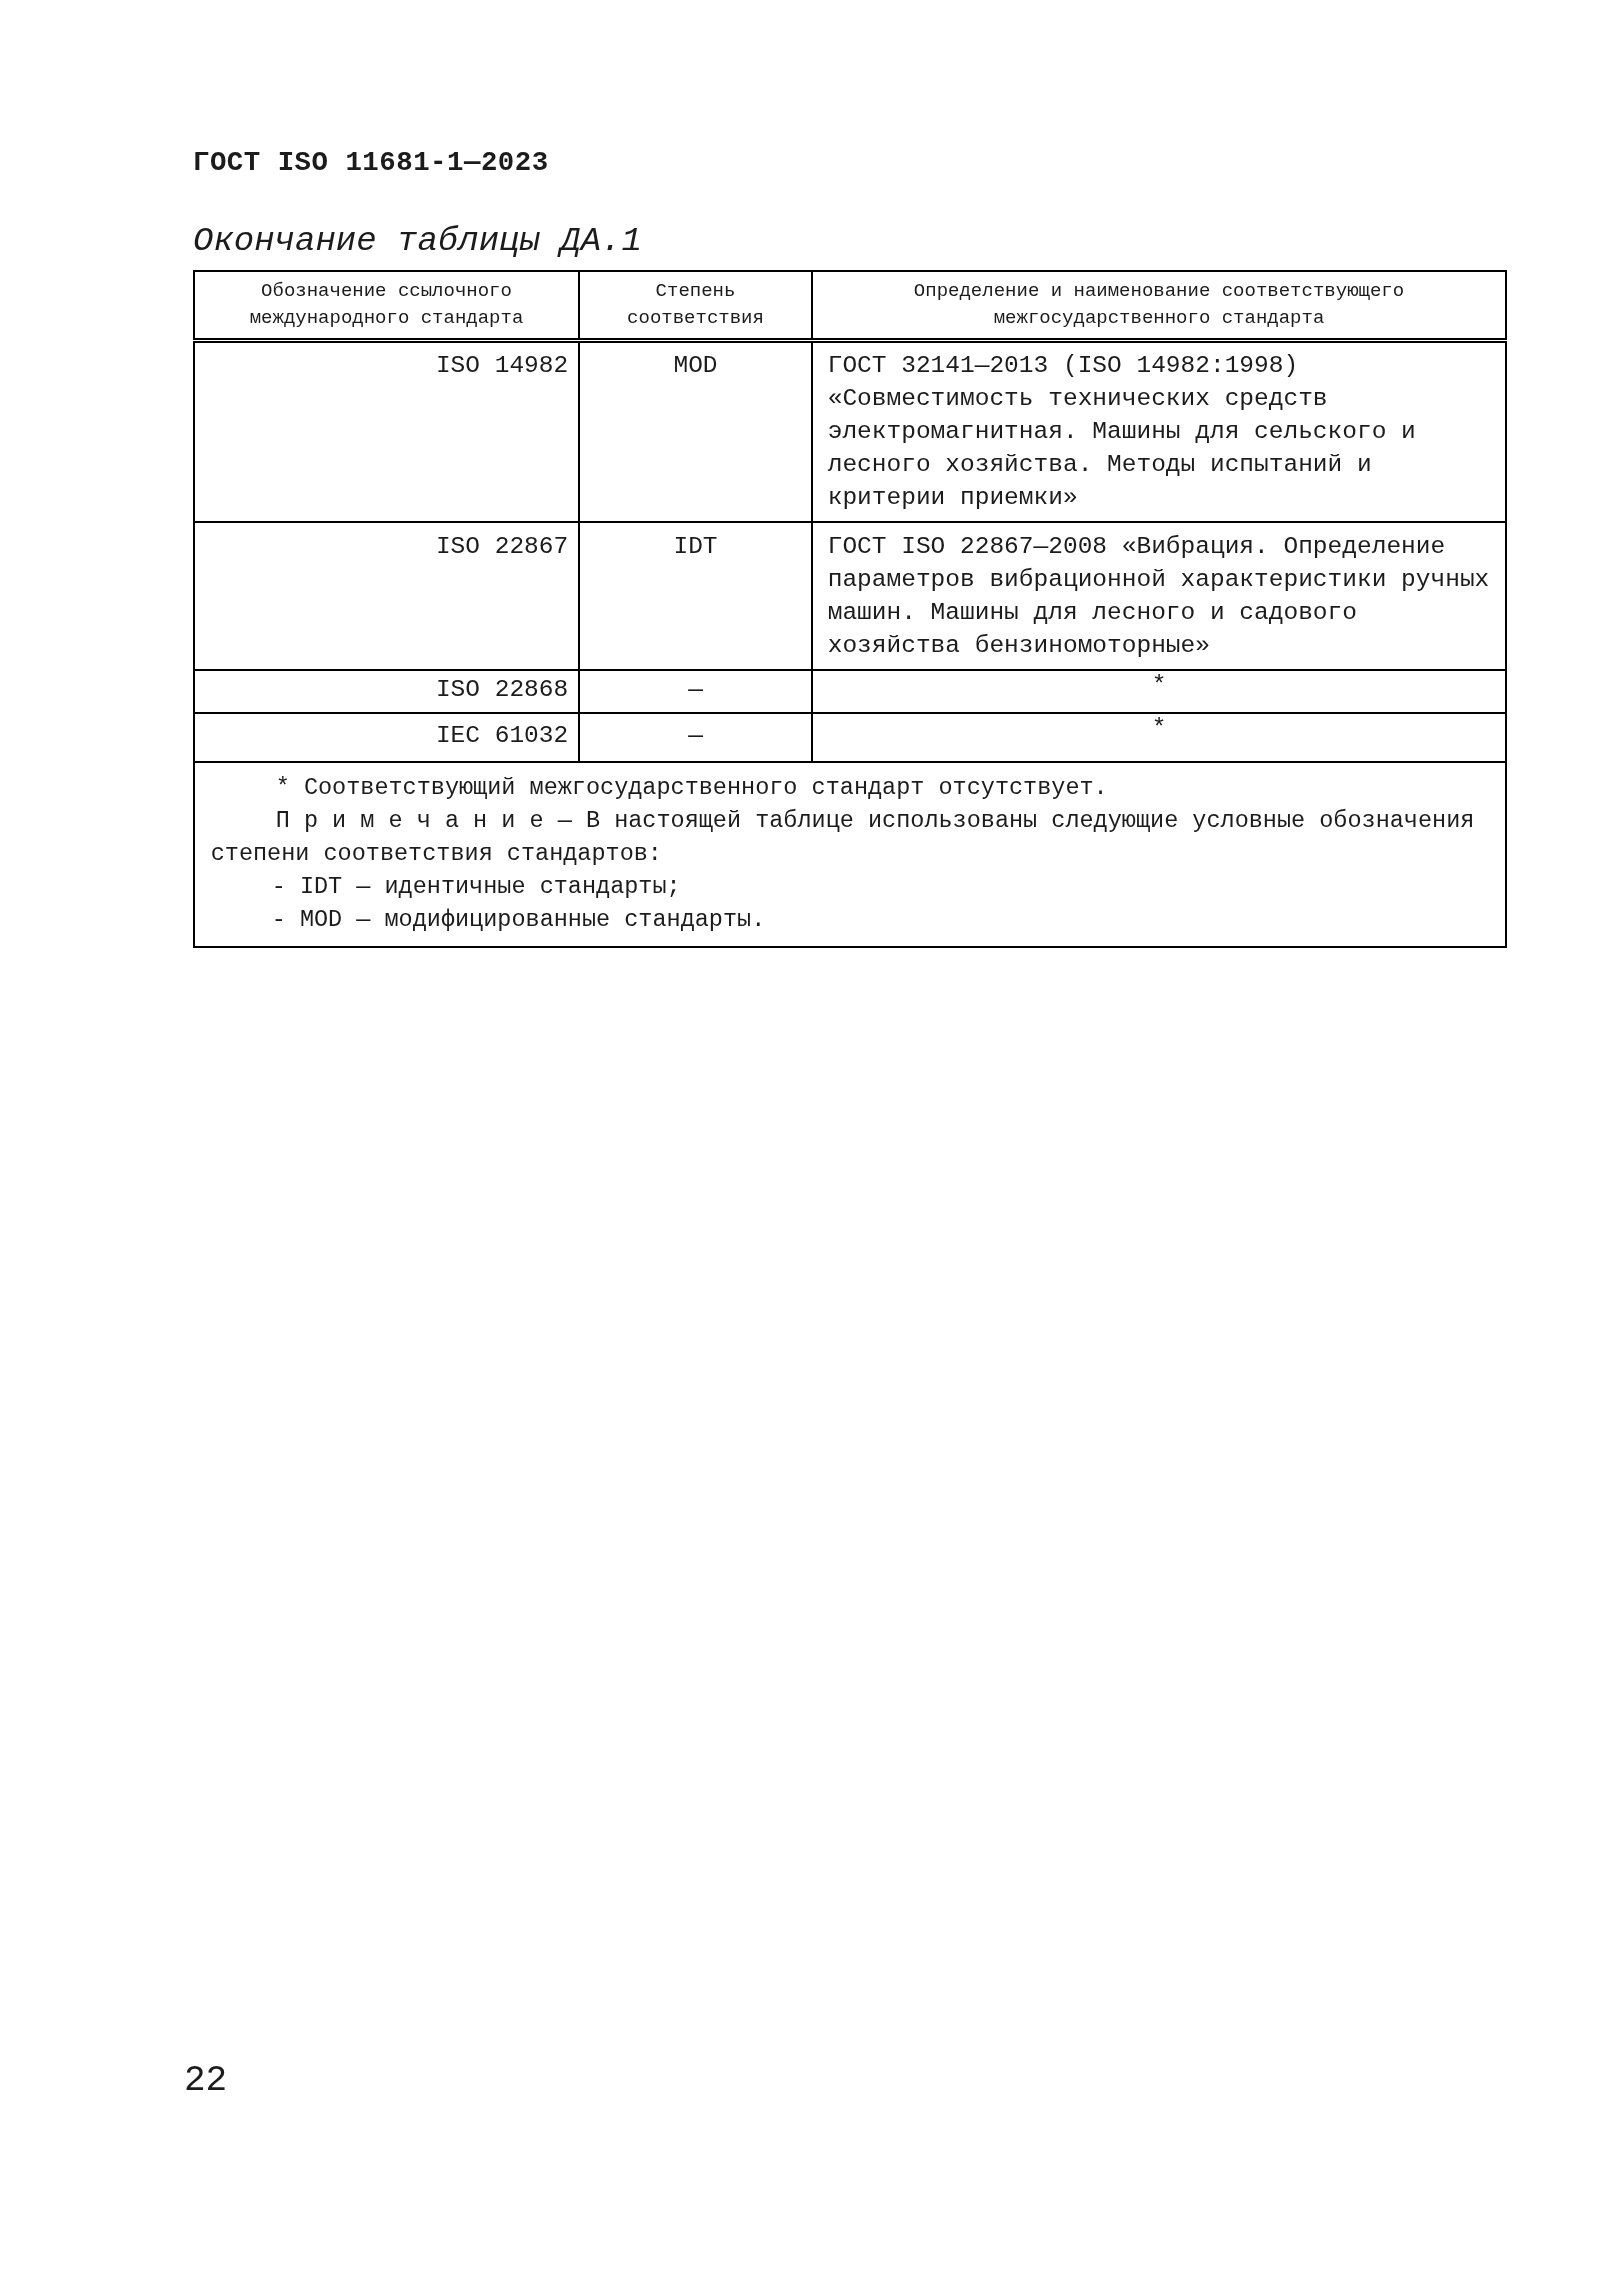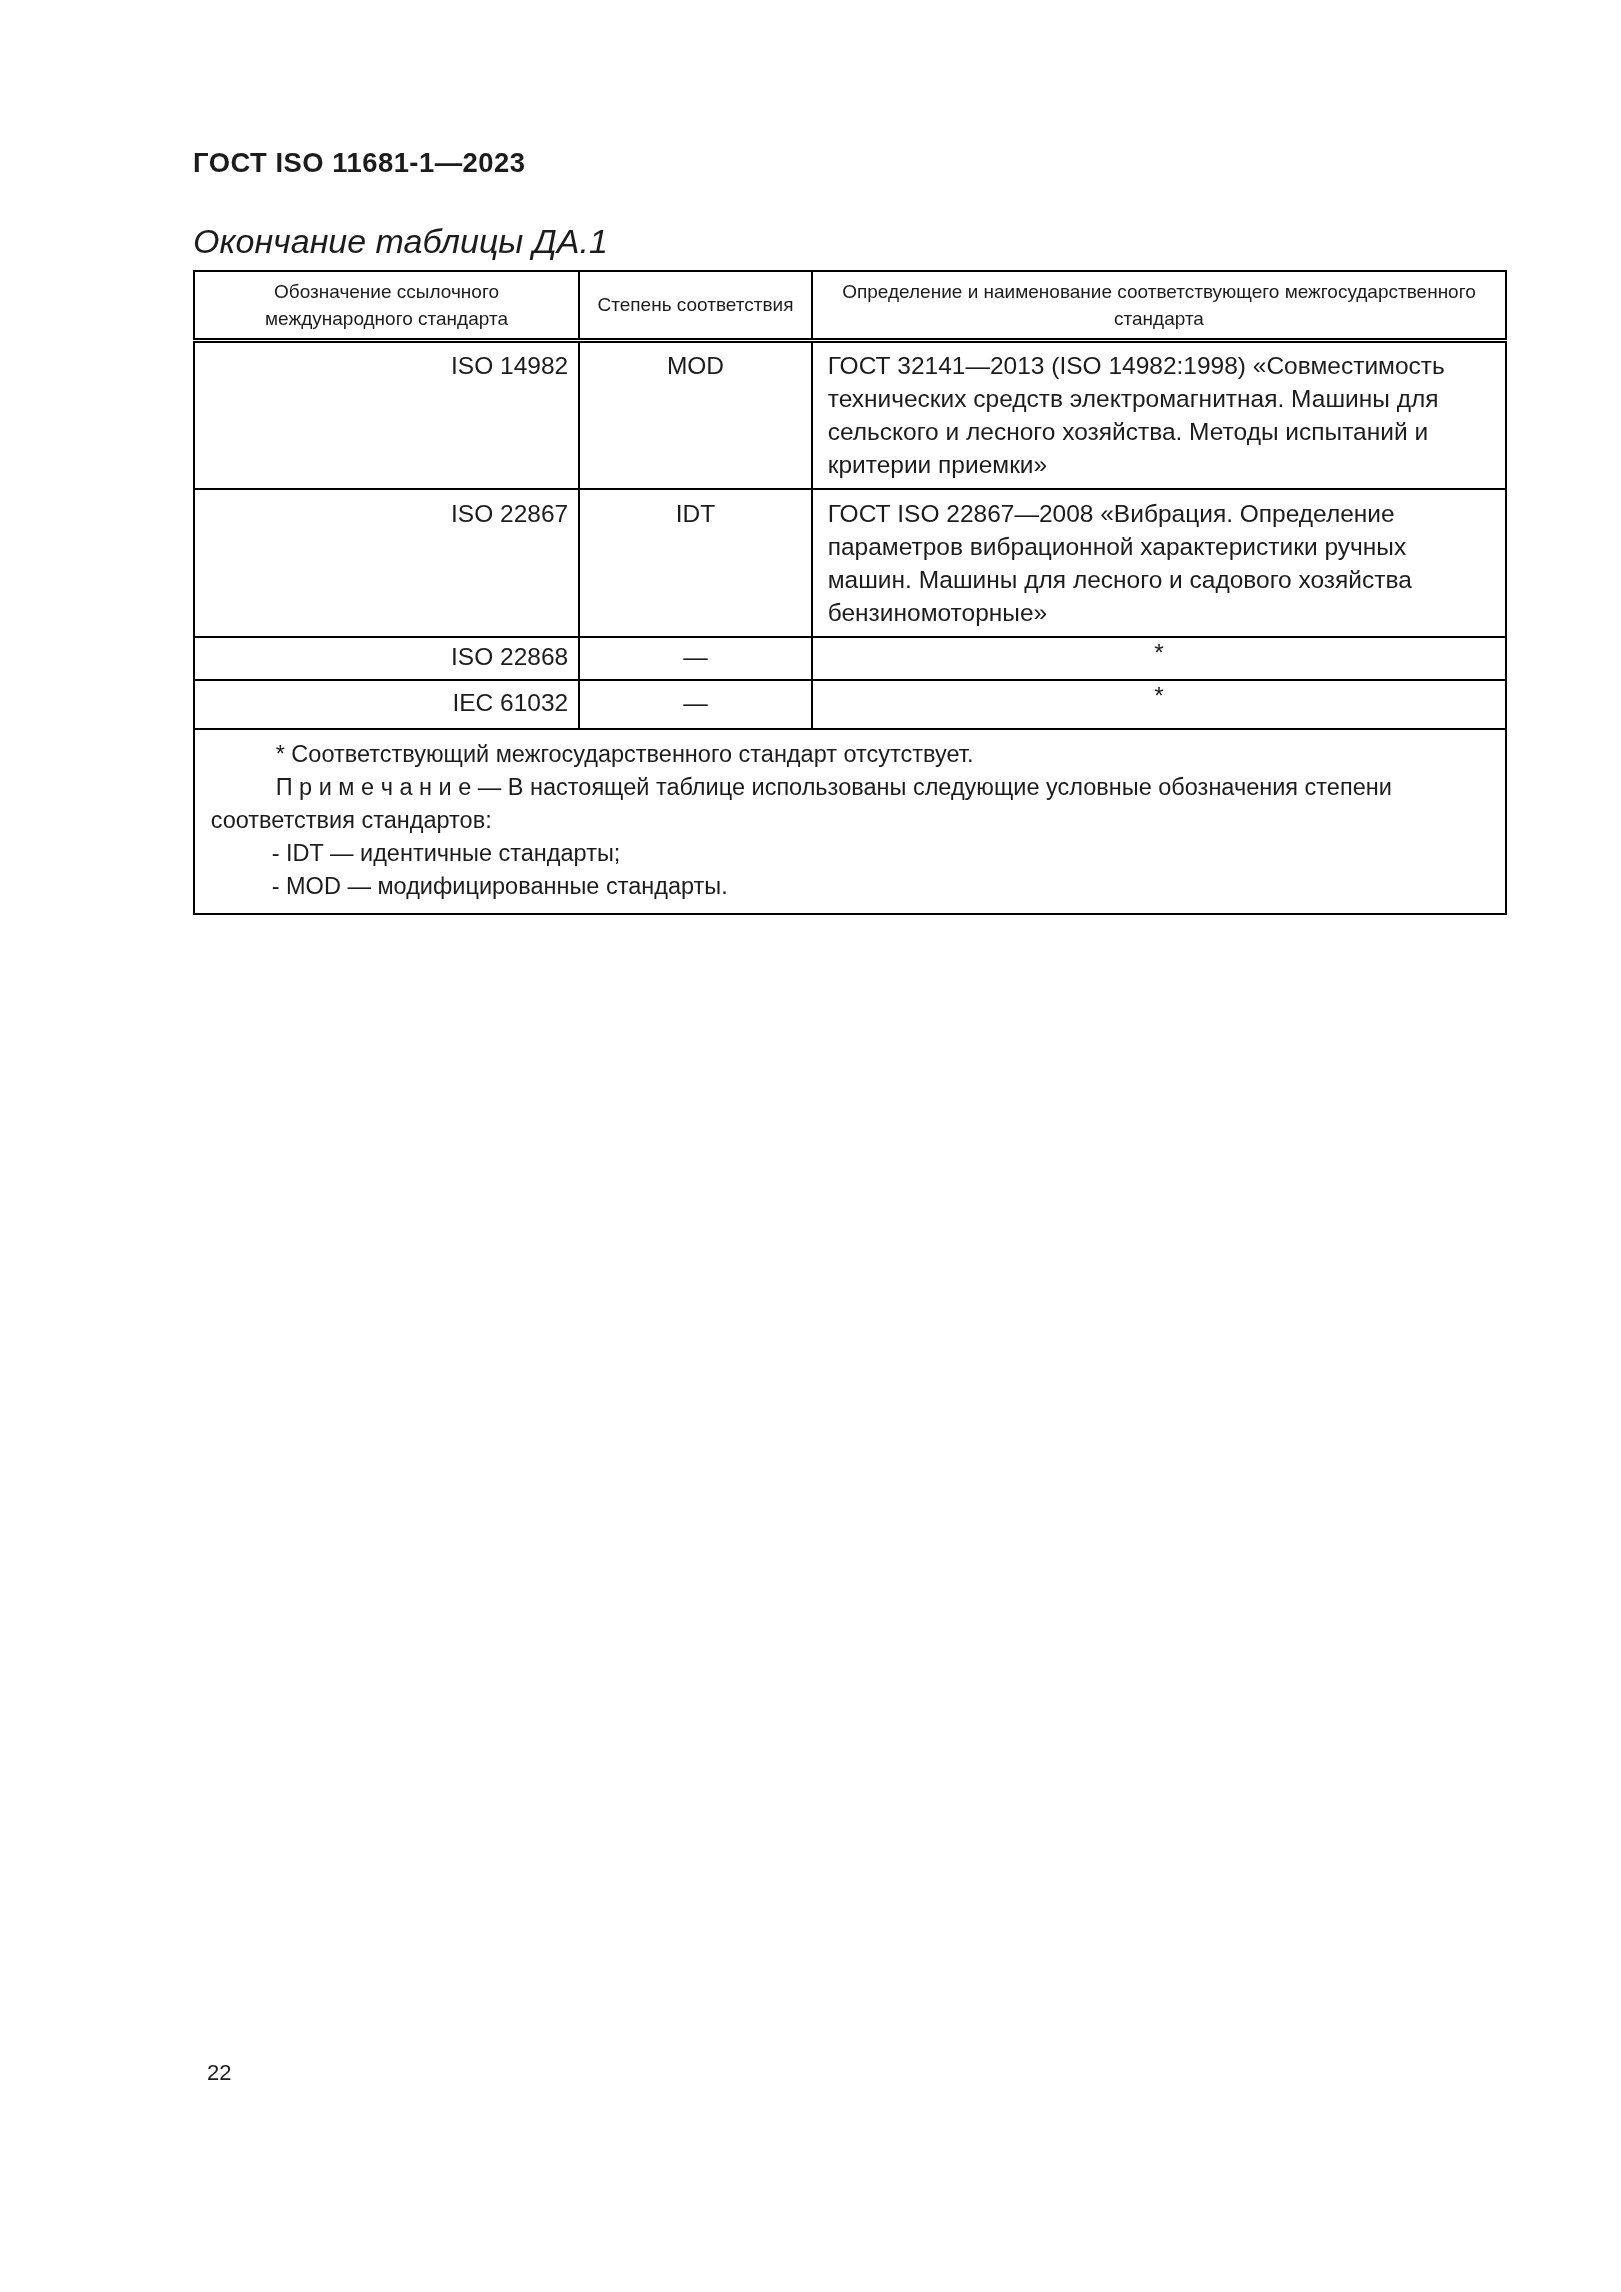--- a/index.html
+++ b/index.html
@@ -1,15 +1,15 @@
 <!DOCTYPE html>
 <html lang="ru"><head>
 <meta charset="utf-8">
 <style>
-  * { margin: 0; padding: 0; box-sizing: border-box; }
+  * { margin: 0; padding: 0; box-sizing: border-box; font-family: Liberation Mono, monospace; }
   html, body { background: #ffffff; }
   body {
     width: 1621px;
     height: 2293px;
     position: relative;
     font-family: "Liberation Sans", "DejaVu Sans", sans-serif;
     color: #1c1c1c;
   }
   .page {
     position: absolute;
@@ -91,23 +91,23 @@
     height: 170px;
     padding: 7.8px 15.7px 9.8px 15.7px;
     font-size: 23.5px;
     line-height: 33px;
     vertical-align: top;
   }
   .fn-para  { text-indent: 65px; }
   .fn-item  { margin-left: 61px; }
   .page-number {
     position: absolute;
-    left: 207px;
+    left: 184px;
     top: 2060px;
-    font-size: 22px;
+    font-size: 36px;
   }
 </style>
 </head>
 <body>
 
 <div class="page">
 
   <div class="doc-header">ГОСТ ISO 11681-1—2023</div>
 
   <div class="table-caption">Окончание таблицы ДА.1</div>

